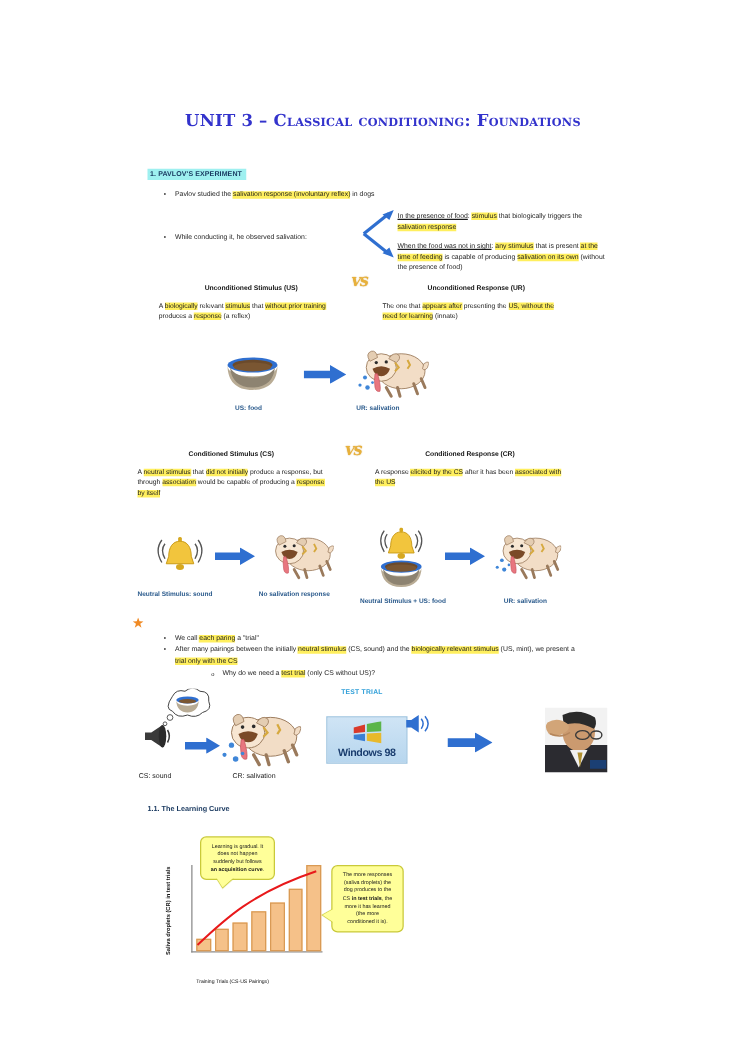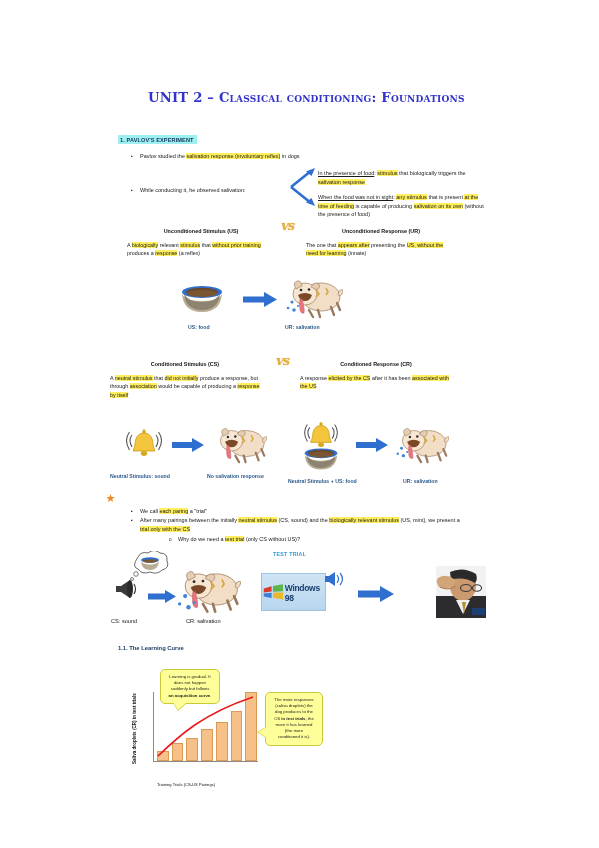--- a/index.html
+++ b/index.html
@@ -134,21 +134,21 @@
     border-bottom: 6px solid transparent;
     border-right: 9px solid #ffff99;
     filter: drop-shadow(-1px 0 0 #c9c93a);
   }
 </style>
 </head>
 <body>
 
 <div class="page">
 
-  <div class="doc-title">UNIT 2 – Classical conditioning: Foundations</div>
+  <div class="doc-title">UNIT 3 – Classical conditioning: Foundations</div>
 
   <div class="sec-head sec1">1.  PAVLOV'S EXPERIMENT</div>
 
   <div class="bul" style="left:140px; top:152px; width:330px;">
     <span class="dot">▪</span>
     <span>Pavlov studied the </span><span class="hl">salivation response (involuntary reflex)</span><span> in dogs</span>
   </div>
 
   <div class="bul" style="left:140px; top:186px; width:150px;">
     <span class="dot">▪</span>
@@ -358,21 +358,21 @@
     <path d="M31 15 l3 4 l-3 3" stroke="#d6a93f" stroke-width="1.6" fill="none"></path>
     <path d="M41 13 l2 4 l-2 3" stroke="#d6a93f" stroke-width="1.6" fill="none"></path>
     <path d="M24 35 l4 7 M33 35 l2 7 M46 32 l3 8 M52 28 l3 7" stroke="#9a7a5c" stroke-width="2.4" stroke-linecap="round"></path>
     <path d="M54 16 q6 -4 3 3 q-2 3 -4 1 Z" fill="#f2ddc6" stroke="#9a7a5c" stroke-width=".6"></path>
     <circle cx="8" cy="28" r="1.9" fill="#3f86d8"></circle>
     <circle cx="3" cy="35" r="1.5" fill="#3f86d8"></circle>
     <circle cx="11" cy="38" r="2" fill="#3f86d8"></circle>
     <circle cx="16" cy="34" r="1.3" fill="#3f86d8"></circle>
   </svg>
 
-  <div class="img" style="left:261px; top:573px; width:65px; height:38px; background:linear-gradient(#cfe4f5,#b7d6ee); border:.5px solid #9dc3e0; display:flex; flex-direction:row; align-items:center; justify-content:flex-start;">
+  <div class="img" style="left:261px; top:573px; width:65px; height:38px; background:linear-gradient(#cfe4f5,#b7d6ee); border:.5px solid #9dc3e0; display:flex; flex-direction:column; align-items:center; justify-content:center;">
     <svg width="26" height="18" viewBox="0 0 26 18">
       <path d="M2 5 L11 2.5 L11 8.5 L2 9.5 Z" fill="#d93a2b"></path>
       <path d="M12.5 2.2 L24 0 L24 8 L12.5 8.6 Z" fill="#5bb54a"></path>
       <path d="M2 10.8 L11 10 L11 16 L2 14.2 Z" fill="#3b7fd4"></path>
       <path d="M12.5 9.8 L24 9.2 L24 17.5 L12.5 15.6 Z" fill="#e8b92b"></path>
     </svg>
     <div style="font-size:8.5px; font-weight:bold; color:#1a3d6e; font-family:'Liberation Sans',sans-serif; letter-spacing:-.3px; margin-top:2px;">Windows 98</div>
   </div>
   <svg class="img" style="left:324px; top:570px;" width="20" height="18" viewBox="0 0 20 18">
     <path d="M1 6 L5 6 L11 2 L11 16 L5 12 L1 12 Z" fill="#2f6fd0"></path>

